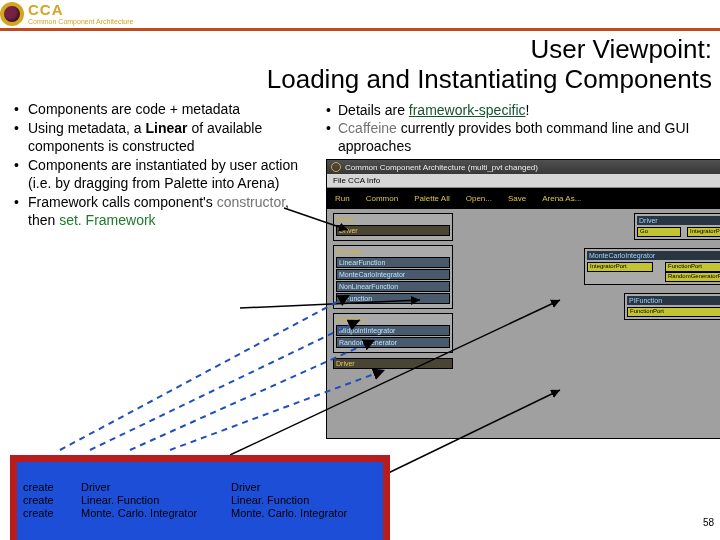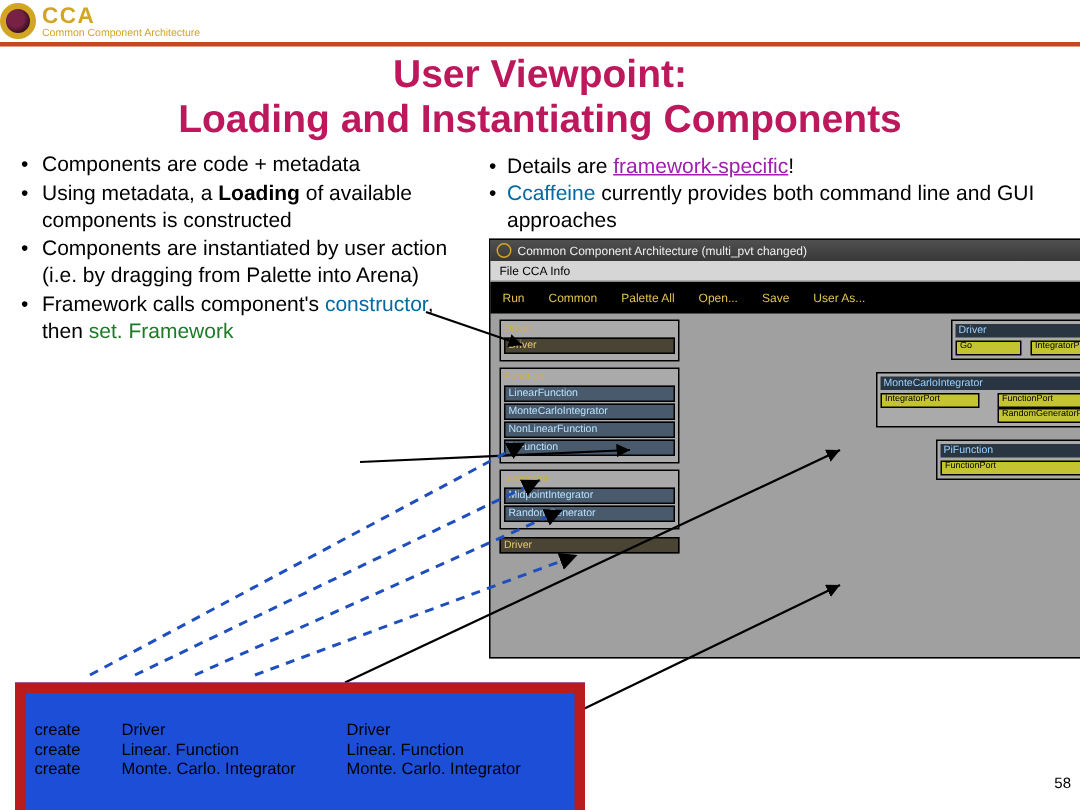--- a/index.html
+++ b/index.html
@@ -10,58 +10,58 @@
     background: #fff;
     position: relative;
     overflow: hidden;
   }
   .header {
     display: flex;
     align-items: center;
     justify-content: space-between;
     padding: 2px 6px 0 0;
   }
-  .logo-wrap { display: flex; align-items: center; gap: 4px; }
+  .logo-wrap { display: flex; align-items: flex-start; gap: 4px; }
   .logo-ring {
     width: 24px; height: 24px; border-radius: 50%;
     border: 4px solid #d2a522;
     background: radial-gradient(circle at 40% 40%, #724 0 40%, #000 100%);
     position: relative;
   }
   .logo-text { display: flex; flex-direction: column; line-height: 1; }
   .cca { color: #d2a522; font-weight: bold; font-size: 15px; letter-spacing: 1px; }
   .cca-sub { color: #d2a522; font-size: 7px; margin-top: 1px; }
   .supp { font-size: 11px; color: #000; }
   .divider { height: 3px; background: #c14a1c; margin: 2px 0 4px 0; }
   .title {
-    text-align: center;
-    font-weight: bold;
+    text-align: right;
+    font-weight: normal;
     font-size: 26px;
     line-height: 1.15;
-    color: #be185d;
+    color: #000000;
     padding: 0 8px;
   }
   .content {
     display: flex;
     padding: 6px 8px 0 8px;
     gap: 8px;
     position: relative;
   }
   .left-col { flex: 0 0 310px; font-size: 14px; color: #000; }
   .left-col ul { list-style: none; }
   .left-col li { display: flex; margin-bottom: 2px; line-height: 1.25; }
   .left-col li .bull { width: 20px; padding-left: 6px; }
   .left-col li .txt { flex: 1; }
   .right-col { flex: 1; font-size: 14px; }
   .right-col ul { list-style: none; margin-bottom: 4px; }
   .right-col li { display: flex; line-height: 1.3; }
   .right-col li .bull { width: 12px; }
   .right-col li .txt { flex: 1; }
-  .fs-green { color: #a21caf; text-decoration: underline; text-align: center; }
-  .constructor { color: #0369a1; }
+  .fs-green { color: #14532d; text-decoration: underline; text-align: center; }
+  .constructor { color: #737373; }
   .setsvc { color: #1d7a28; }
   .palbold { font-weight: bold; }
   .gui {
     background: #a0a0a0;
     border: 1px solid #000;
     width: 419px;
     height: 280px;
     position: relative;
     font-size: 8px;
   }
@@ -164,21 +164,21 @@
 
 <div class="content">
   <div class="left-col">
     <ul>
       <li>
           <span class="bull">•</span>
           <span class="txt">Components are code + metadata</span>
         </li>
       <li>
           <span class="bull">•</span>
-          <span class="txt"><span>Using metadata, a </span><span class="palbold">Loading</span><span> of available components is constructed</span></span>
+          <span class="txt"><span>Using metadata, a </span><span class="palbold">Linear</span><span> of available components is constructed</span></span>
         </li>
       <li>
           <span class="bull">•</span>
           <span class="txt">Components are instantiated by user action (i.e.  by dragging from Palette into Arena)</span>
         </li>
       <li>
           <span class="bull">•</span>
           <span class="txt"><span>Framework calls component's </span><span class="constructor">constructor</span><span>, then </span><span class="setsvc">set. Framework</span></span>
         </li>
     </ul>
@@ -201,21 +201,21 @@
         <div class="tb-logo"></div>
         <span>Common Component Architecture (multi_pvt changed)</span>
       </div>
       <div class="gui-menu">File  CCA Info</div>
       <div class="gui-toolbar">
         <span class="tbtn">Run</span>
         <span class="tbtn">Common</span>
         <span class="tbtn">Palette All</span>
         <span class="tbtn">Open...</span>
         <span class="tbtn">Save</span>
-        <span class="tbtn">User As...</span>
+        <span class="tbtn">Arena As...</span>
       </div>
       <div class="gui-body">
         <div class="palcol">
           <div class="group">
             <div class="group-title">Driver</div>
             <div class="chip gold">Driver</div>
           </div>
           <div class="group">
             <div class="group-title">Function</div>
             <div class="chip">LinearFunction</div>

